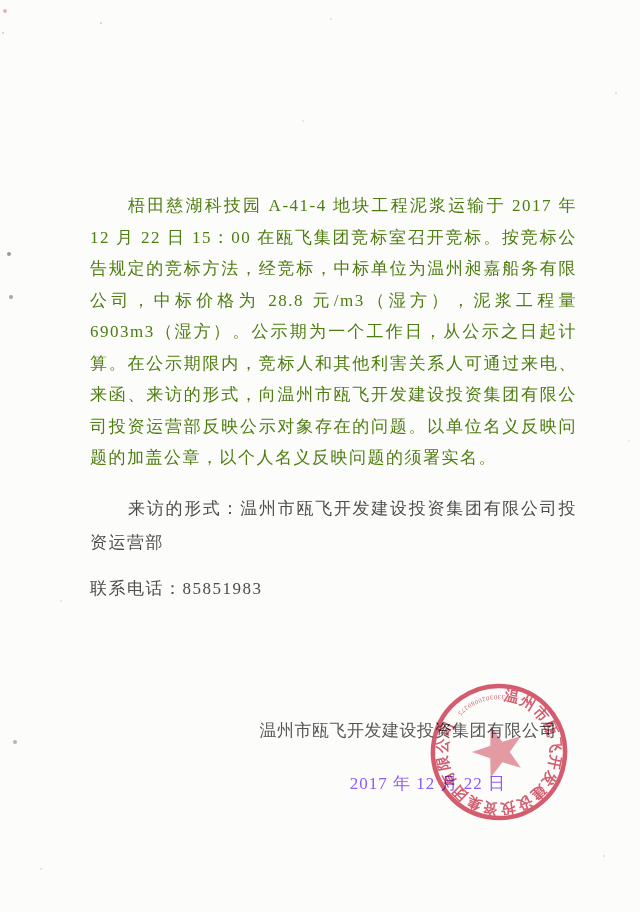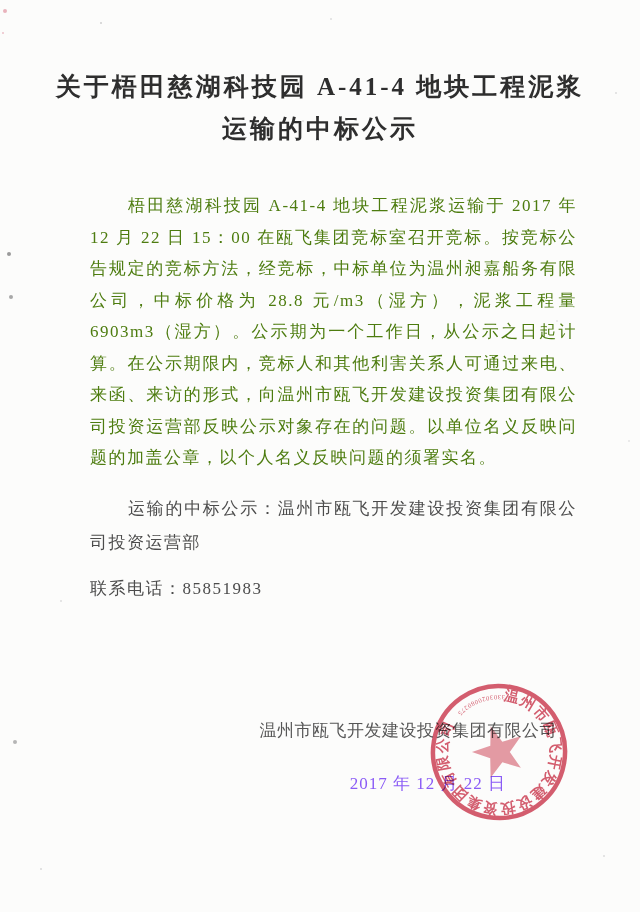--- a/index.html
+++ b/index.html
@@ -77,28 +77,24 @@
       40px 868px 0 0 #dadada;
   }
 </style>
 </head>
 <body>
 
 <div class="page">
 
   <div class="specks"></div>
 
-  <div class="doc-title">
-    <div>关于梧田慈湖科技园 A-41-4 地块工程泥浆</div>
-    <div>运输的中标公示</div>
-  </div>
 
   <div class="para-body">梧田慈湖科技园 A-41-4 地块工程泥浆运输于 2017 年 12 月 22 日 15：00 在瓯飞集团竞标室召开竞标。按竞标公告规定的竞标方法，经竞标，中标单位为温州昶嘉船务有限公司，中标价格为 28.8 元/m3（湿方），泥浆工程量 6903m3（湿方）。公示期为一个工作日，从公示之日起计算。在公示期限内，竞标人和其他利害关系人可通过来电、来函、来访的形式，向温州市瓯飞开发建设投资集团有限公司投资运营部反映公示对象存在的问题。以单位名义反映问题的加盖公章，以个人名义反映问题的须署实名。</div>
 
-  <div class="para-complaint">运输的中标公示：温州市瓯飞开发建设投资集团有限公司投资运营部</div>
+  <div class="para-complaint">来访的形式：温州市瓯飞开发建设投资集团有限公司投资运营部</div>
 
   <div class="phone-line">联系电话：85851983</div>
 
   <div class="signature-company">温州市瓯飞开发建设投资集团有限公司</div>
 
   <div class="signature-date">2017 年 12 月 22 日</div>
 
   <svg class="seal" viewBox="0 0 142 142" xmlns="http://www.w3.org/2000/svg">
     <defs>
       <path id="ringPath" d="M 71,123 A 52,52 0 1,1 71.01,123" fill="none"></path>

